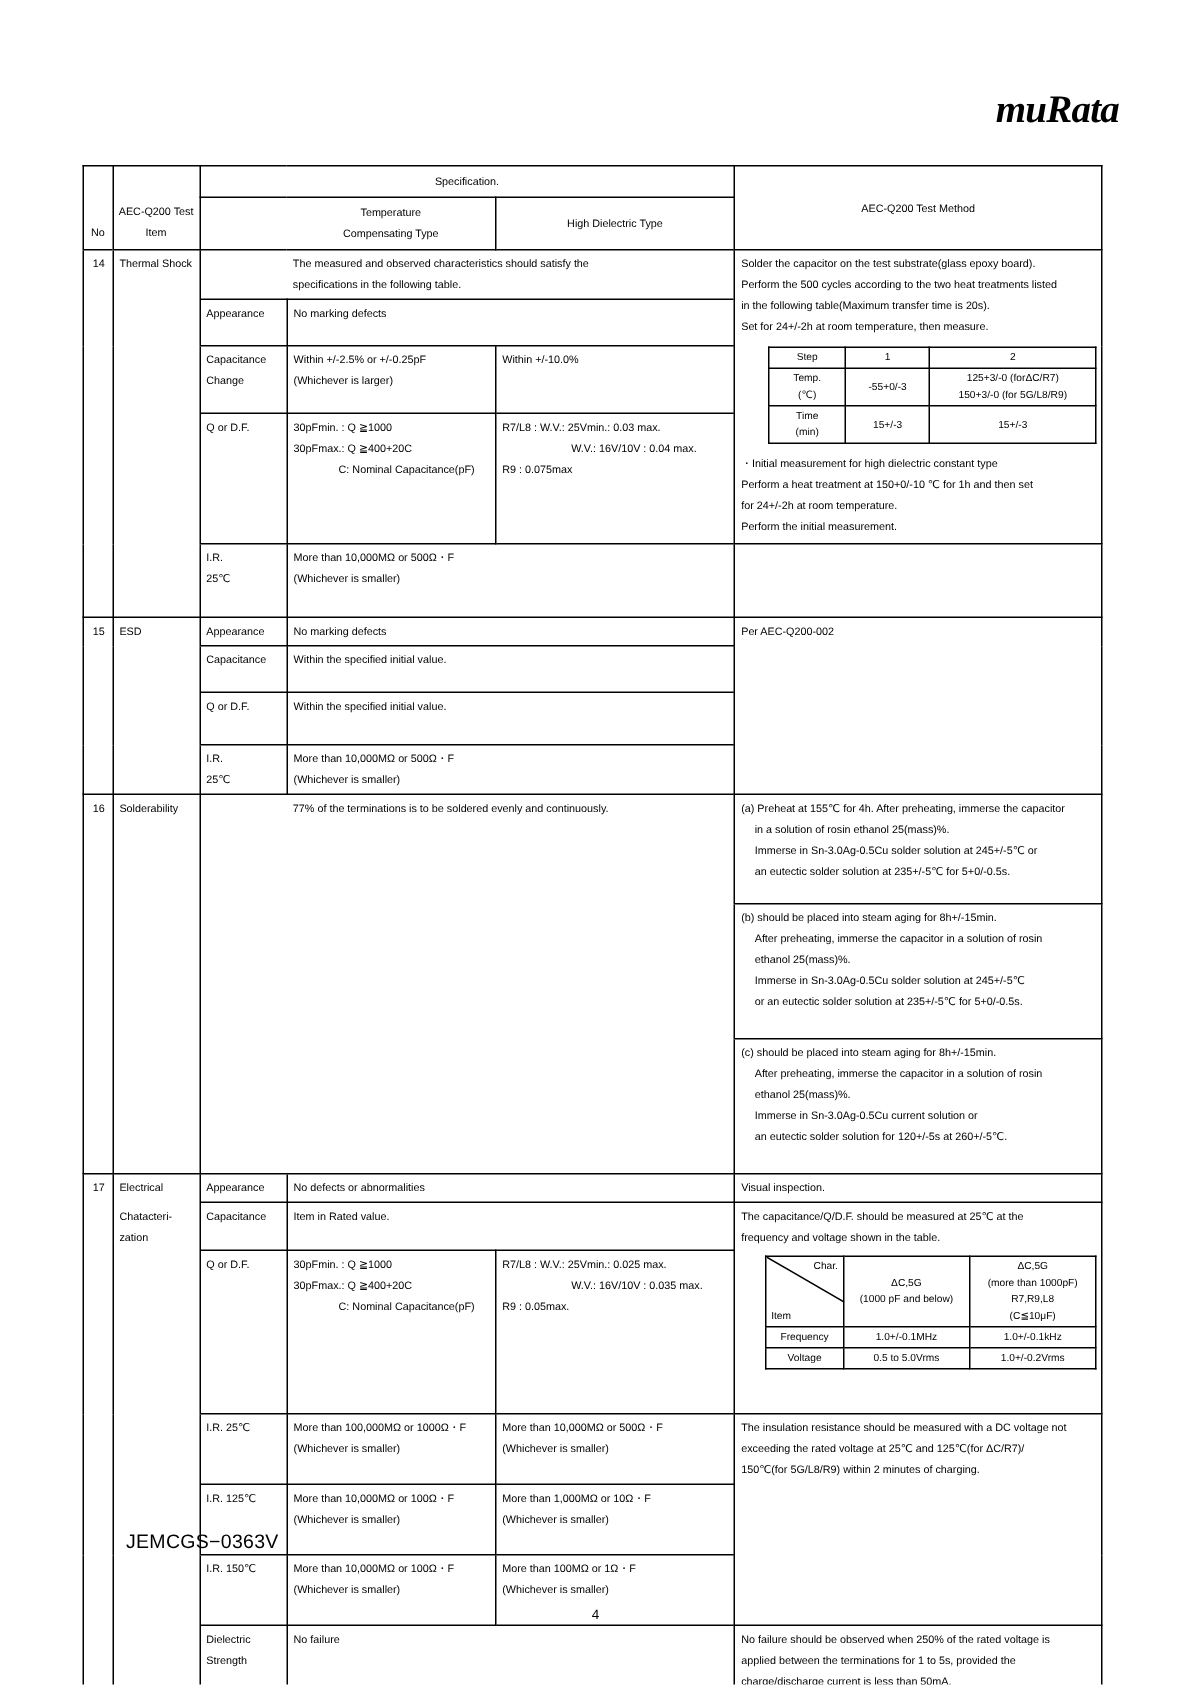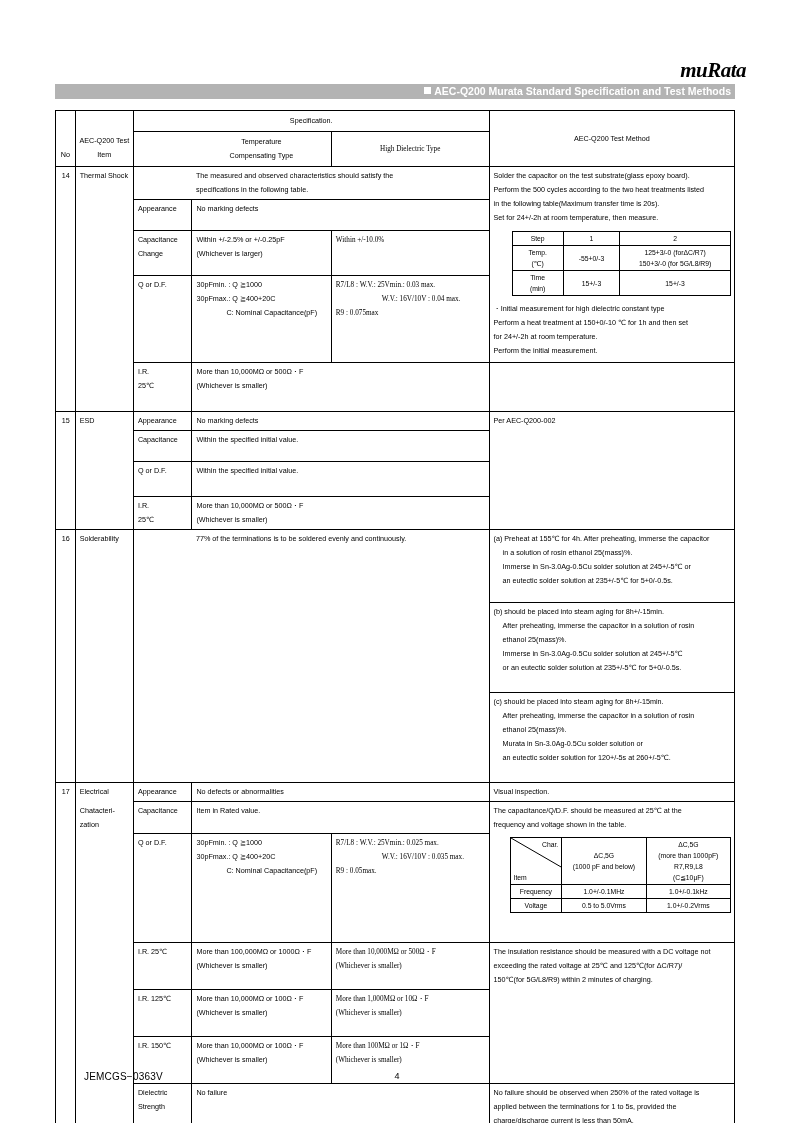--- a/index.html
+++ b/index.html
@@ -9,21 +9,21 @@
     font-family:"Liberation Sans","DejaVu Sans",sans-serif;
     color:#000;
     -webkit-font-smoothing:none;
   }
   .page{position:relative;width:794px;height:1123px;overflow:hidden;}
 
   
   .logo{
     position:absolute; right:48px; top:58px;
     font-family:"Liberation Serif","DejaVu Serif",serif;
-    font-size:21px; font-weight:bold; font-style:italic;
+    font-size:26px; font-weight:bold; font-style:italic;
     letter-spacing:-0.5px; color:#000;
   }
   .titlebar{
     position:absolute; left:55px; top:84px; width:680px; height:15px;
     background:#b3b3b3;
   }
   .titlebar .tbtext{
     position:absolute; right:4px; top:1px;
     font-size:10.5px; font-weight:bold; color:#ffffff;
     white-space:nowrap; line-height:13px;
@@ -41,21 +41,21 @@
     padding:2px 3px 2px 4px;
     vertical-align:top;
     font-size:7.2px;
     line-height:14px;
   }
   .tbl td.hd{ text-align:center; vertical-align:middle; padding:3px 2px;}
   .c-no{width:14px;text-align:center;}
   .c-item{width:57px;}
   .c-sub{width:57px;margin-left:38px;}
   .c-tc{width:138px;}
-  .c-hd{width:163px;font-family:Liberation Serif, serif;}
+  .c-hd{width:163px;}
   .c-mt{width:250px;}
   .nb-b{border-bottom:none !important;}
   .nb-t{border-top:none !important;}
   .nb-r{border-right:none !important;}
   .nb-l{border-left:none !important;}
   .ind2{padding-left:30px;}
   .ind3{padding-left:46px;}
   .ind4{padding-left:9px;}
   .line{display:block;white-space:nowrap;}
 
@@ -94,33 +94,30 @@
     position:relative; width:76px; height:44px; padding:0 !important;
     overflow:hidden;
   }
   .diag .char{position:absolute;right:3px;top:1px;font-size:6.8px;}
   .diag .item{position:absolute;left:3px;bottom:1px;font-size:6.8px;}
   .diag svg{position:absolute;left:0;top:0;}
   .c2a{width:108px;}
   .c2b{width:112px;}
 
   
-  .foot-left{position:absolute;left:84px;top:1071px;font-size:10px;letter-spacing:0.2px;}
+  .foot-left{position:absolute;left:84px;top:1020px;font-size:13px;letter-spacing:0.2px;}
   .foot-page{position:absolute;left:0;top:1071px;width:794px;text-align:center;font-size:9px;}
 </style>
 </head>
 <body>
 
 <div class="page">
 
   <div class="logo">muRata</div>
 
-  <div class="titlebar">
-    <div class="tbtext"><span class="tbsq"></span><span>AEC-Q200 Murata Standard Specification and Test Methods</span></div>
-  </div>
 
   <table class="tbl">
 
     <tbody>
         <tr>
       <td class="c-no hd nb-b" rowspan="2" style="vertical-align:bottom;padding-bottom:4px;">No</td>
       <td class="c-item hd" rowspan="2" style="vertical-align:bottom;padding-bottom:4px;">AEC-Q200 Test Item</td>
       <td class="hd" colspan="3">Specification.</td>
       <td class="c-mt hd" rowspan="2">AEC-Q200 Test Method</td>
     </tr>
@@ -293,21 +290,21 @@
     </tr>
     <tr>
       <td class="c-no nb-t"></td>
       <td class="c-item nb-t"></td>
       <td class="c-sub nb-t nb-r"></td>
       <td class="c-tc nb-t nb-l" colspan="2" style="height:86px;"></td>
       <td class="c-mt">
         <span class="line">(c) should be placed into steam aging for 8h+/-15min.</span>
         <span class="line ind4">After preheating, immerse the capacitor in a solution of rosin</span>
         <span class="line ind4">ethanol 25(mass)%.</span>
-        <span class="line ind4">Murata in Sn-3.0Ag-0.5Cu solder solution or</span>
+        <span class="line ind4">Immerse in Sn-3.0Ag-0.5Cu current solution or</span>
         <span class="line ind4">an eutectic solder solution for 120+/-5s at 260+/-5℃.</span>
       </td>
     </tr>
 
     <tr>
       <td class="c-no nb-b">17</td>
       <td class="c-item nb-b">
         <span class="line">Electrical</span>
       </td>
       <td class="c-sub">Appearance</td>

